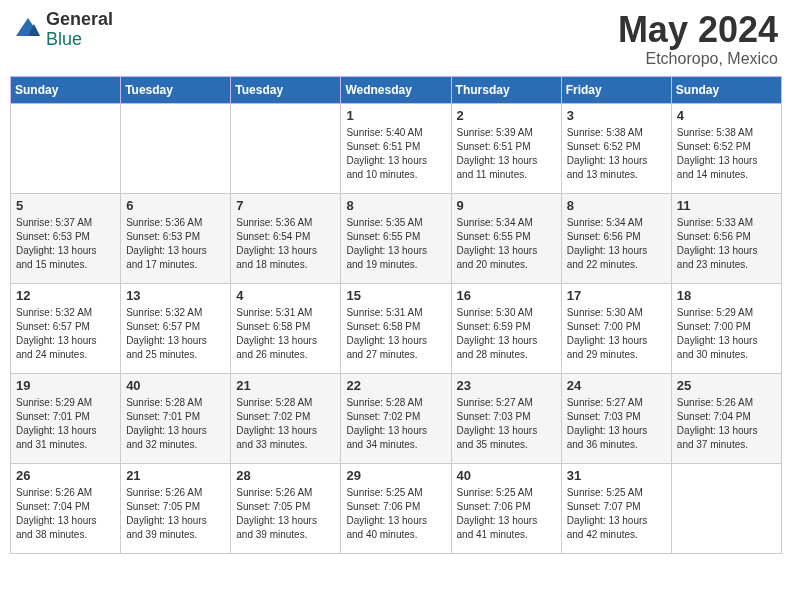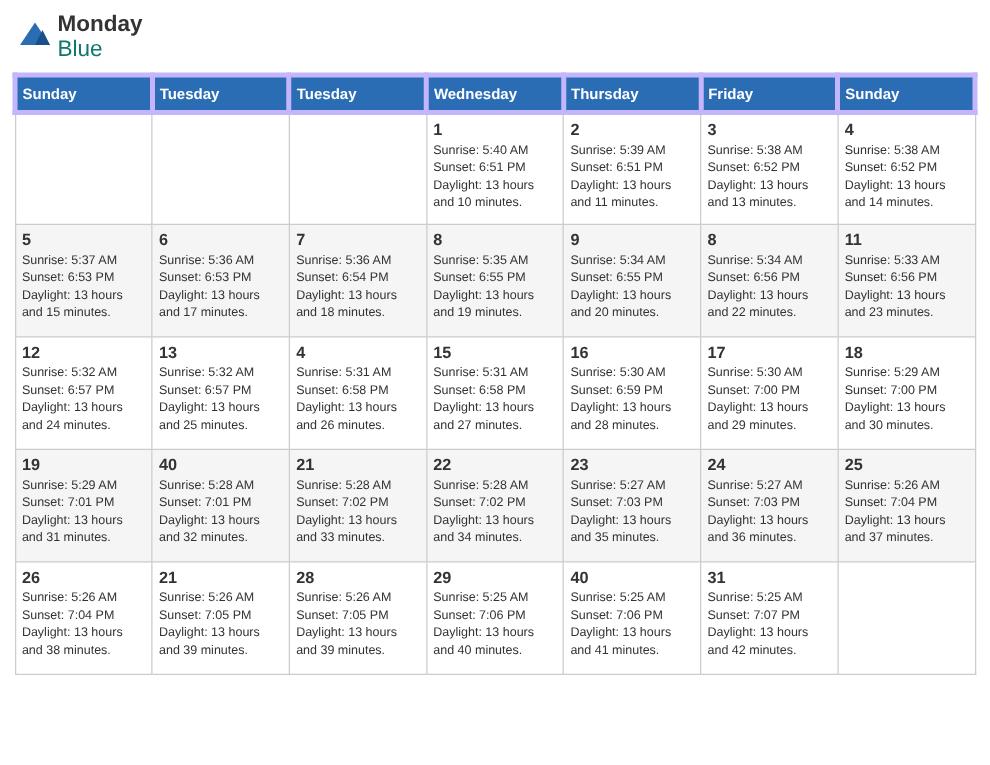--- a/index.html
+++ b/index.html
@@ -59,21 +59,21 @@
       border-collapse: collapse;
       table-layout: fixed;
     }
     thead th {
       background-color: #2a6db5;
       color: #fff;
       font-size: 12px;
       font-weight: bold;
       padding: 6px 4px;
       text-align: left;
-      border: 4px solid #c4b5fd;
+      border: 1px solid #c4b5fd;
     }
     tbody td {
       border: 1px solid #ccc;
       vertical-align: top;
       padding: 4px 5px;
       font-size: 10.5px;
       color: #333;
       height: 90px;
       background: #fff;
     }
@@ -99,23 +99,27 @@
 </head>
 <body>
 
 <div class="header">
   <div class="logo">
     <svg class="logo-icon" viewBox="0 0 28 28">
       <polygon points="14,2 26,20 2,20" fill="#2a6db5"></polygon>
       <polygon points="20,8 26,20 14,20" fill="#1a4f8a"></polygon>
     </svg>
     <div class="logo-text">
-      <span class="logo-general">Monday</span>
+      <span class="logo-general">General</span>
       <span class="logo-blue">Blue</span>
     </div>
+  </div>
+  <div class="title-block">
+    <div class="month-title">May 2024</div>
+    <div class="location">Etchoropo, Mexico</div>
   </div>
 </div>
 
 <table>
   <thead>
     <tr>
     <th>Sunday</th>
         <th>Tuesday</th>
         <th>Tuesday</th>
         <th>Wednesday</th>

